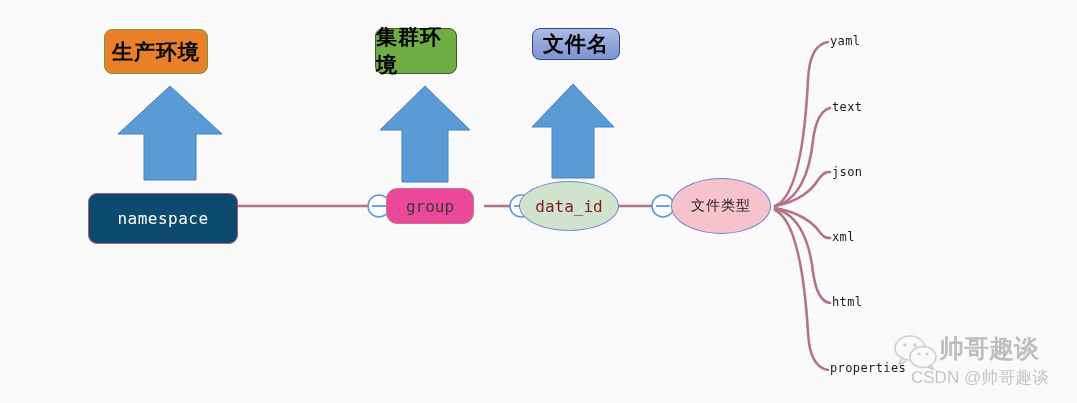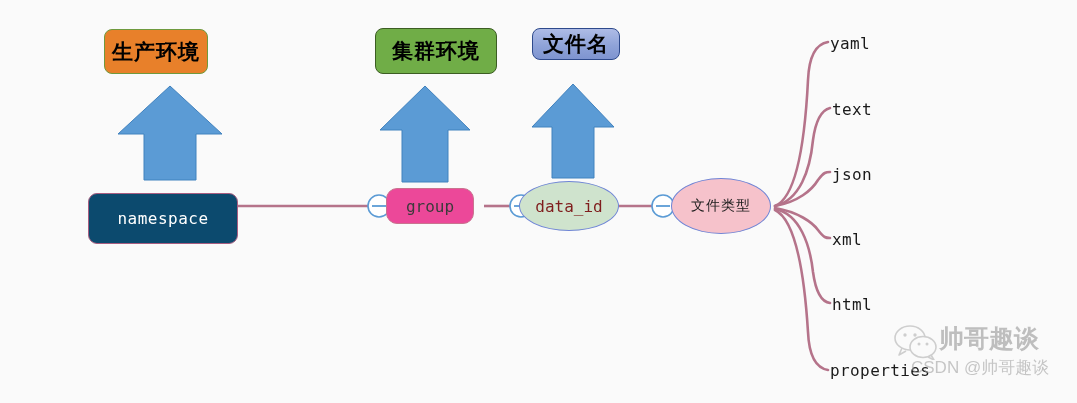--- a/index.html
+++ b/index.html
@@ -37,21 +37,21 @@
     color: #000000;
     letter-spacing: 1px;
     box-sizing: border-box;
   }
   .callout-prod {
     left: 104px; top: 29px; width: 104px; height: 45px;
     background: #e8802a;
     border: 1.5px solid #6f9a3e;
   }
   .callout-cluster {
-    left: 375px; top: 28px; width: 122px; height: 46px;
+    left: 375px; top: 28px; width: 82px; height: 46px;
     background: #70ad47;
     border: 1.5px solid #3c5d23;
   }
   .callout-file {
     left: 532px; top: 28px; width: 88px; height: 32px;
     background: linear-gradient(180deg, #aebce6 0%, #8fa3d8 55%, #7e94d0 100%);
     border: 1.5px solid #2e4a8c;
   }
 
   
@@ -95,31 +95,31 @@
     color: #1c1c1c;
     font-family: "Liberation Serif", "DejaVu Serif", serif;
     font-size: 14px;
     letter-spacing: 1px;
   }
 
   
   .leaf {
     position: absolute;
     font-family: "DejaVu Sans Mono", "Liberation Mono", monospace;
-    font-size: 16px;
+    font-size: 12px;
     color: #1a1a1a;
     white-space: nowrap;
     letter-spacing: 0.4px;
   }
 
   
   .watermark {
     position: absolute;
     left: 893px;
-    top: 320px;
+    top: 330px;
     width: 180px;
     height: 70px;
     pointer-events: none;
     opacity: 0.62;
     text-align: right;
   }
   .wm-row1 {
     position: absolute;
     left: 46px; top: 2px;
     font-family: "Liberation Sans", sans-serif;

